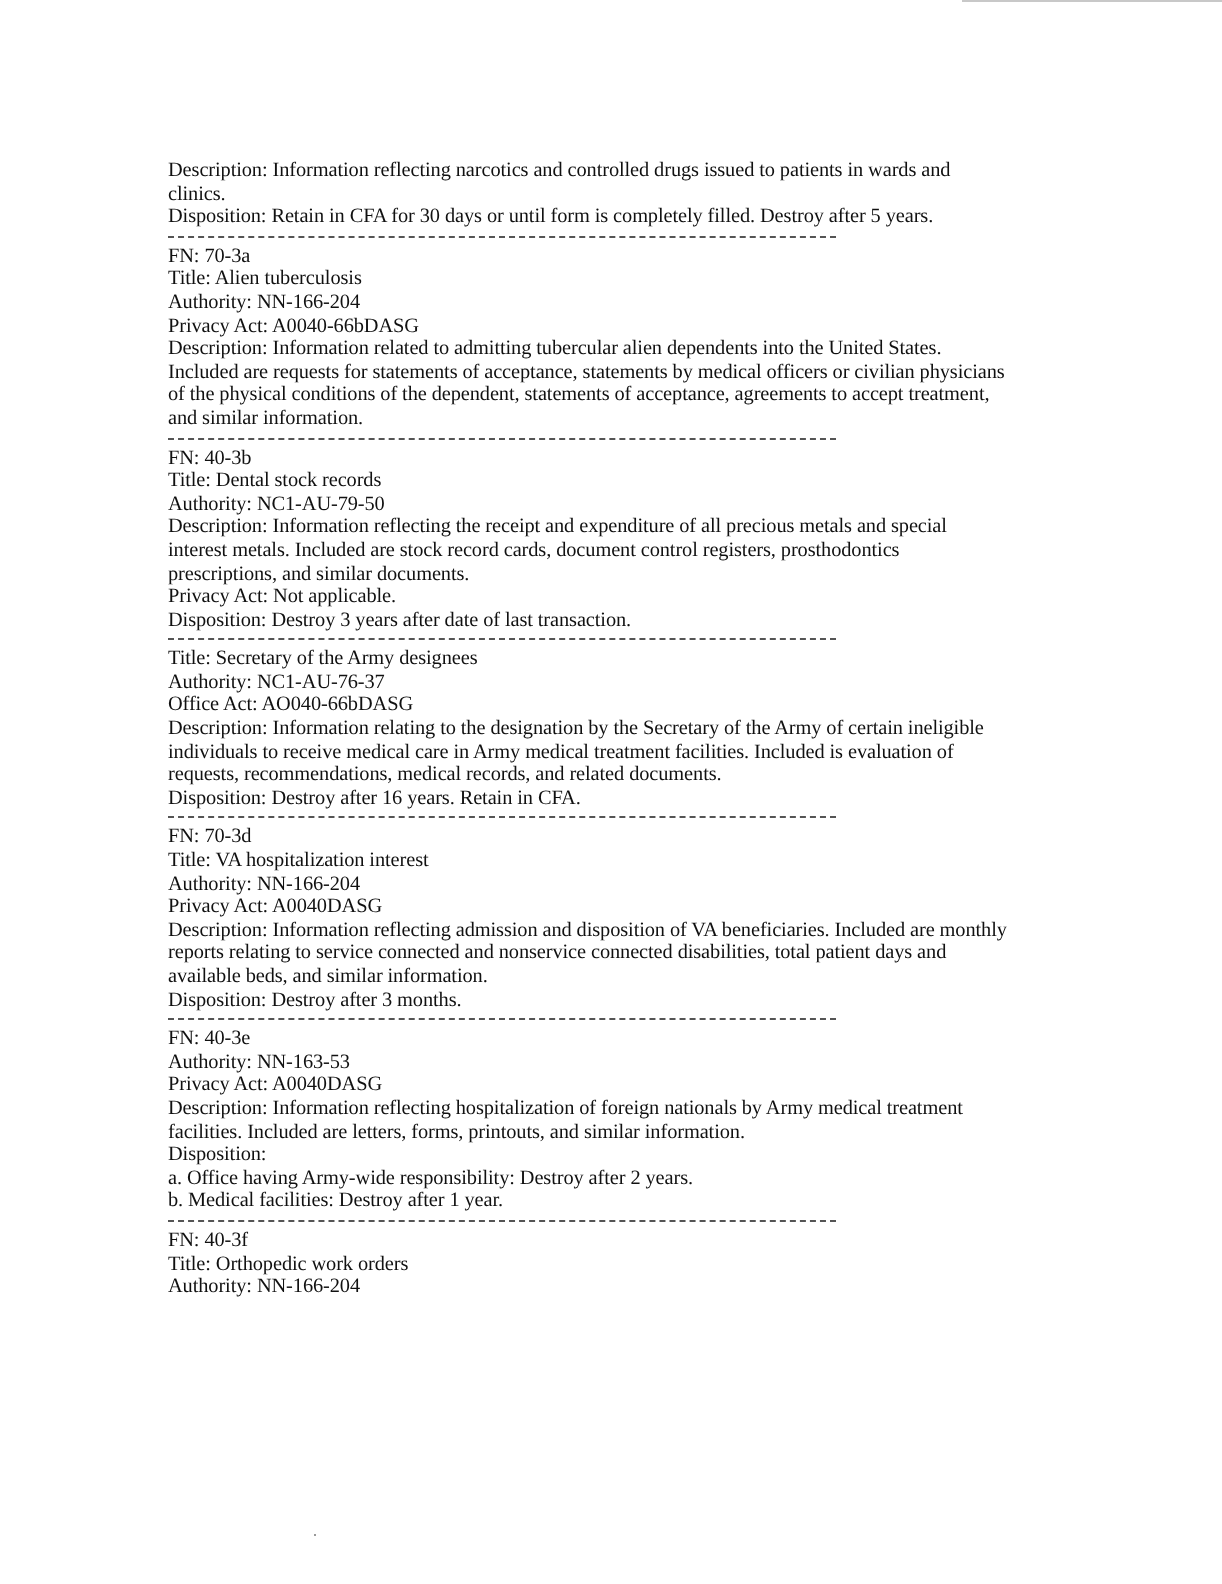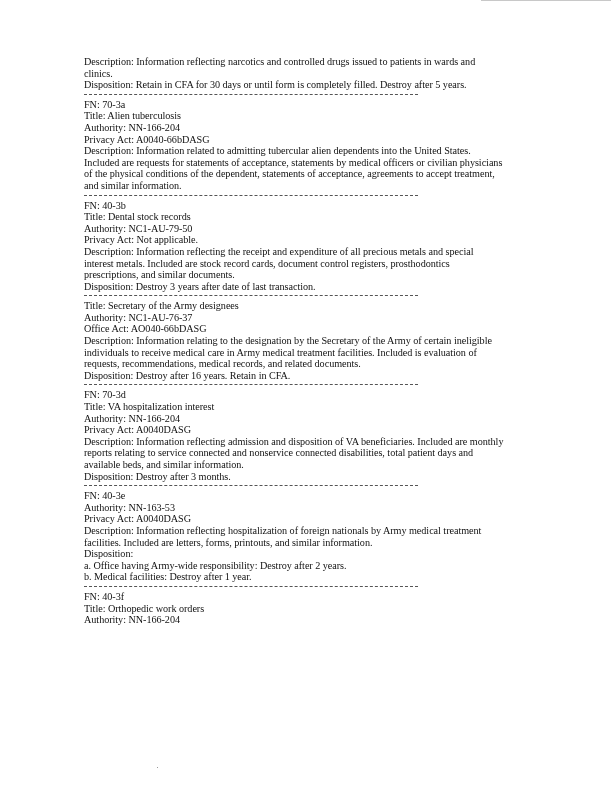--- a/index.html
+++ b/index.html
@@ -19,21 +19,21 @@
       position: absolute;
       top: 0;
       left: 481px;
       width: 130px;
       height: 1px;
       background: #c8c8c8;
     }
     .doc {
       position: absolute;
       left: 84px;
-      top: 56px;
+      top: 80px;
       width: 420px;
       font-size: 10.2px;
       line-height: 11.6px;
       letter-spacing: -0.05px;
     }
     .line {
       display: block;
       white-space: normal;
     }
     .sep {
@@ -73,22 +73,22 @@
     <span class="line">Authority: NN-166-204</span>
     <span class="line">Privacy Act: A0040-66bDASG</span>
     <span class="line desc">Description: Information related to admitting tubercular alien dependents into the United States. Included are requests for statements of acceptance, statements by medical officers or civilian physicians of the physical conditions of the dependent, statements of acceptance, agreements to accept treatment, and similar information.</span>
   </div>
   <div class="sep"></div>
 
   <div class="record">
     <span class="line">FN: 40-3b</span>
     <span class="line">Title: Dental stock records</span>
     <span class="line">Authority: NC1-AU-79-50</span>
+    <span class="line desc">Description: Information reflecting the receipt and expenditure of all precious metals and special interest metals. Included are stock record cards, document control registers, prosthodontics prescriptions, and similar documents.</span>
     <span class="line">Privacy Act: Not applicable.</span>
-    <span class="line desc">Description: Information reflecting the receipt and expenditure of all precious metals and special interest metals. Included are stock record cards, document control registers, prosthodontics prescriptions, and similar documents.</span>
     <span class="line">Disposition: Destroy 3 years after date of last transaction.</span>
   </div>
   <div class="sep"></div>
 
   <div class="record">
     <span class="line">Title: Secretary of the Army designees</span>
     <span class="line">Authority: NC1-AU-76-37</span>
     <span class="line">Office Act: AO040-66bDASG</span>
     <span class="line desc">Description: Information relating to the designation by the Secretary of the Army of certain ineligible individuals to receive medical care in Army medical treatment facilities.  Included is evaluation of requests, recommendations, medical records, and related documents.</span>
     <span class="line">Disposition: Destroy after 16 years. Retain in CFA.</span>

